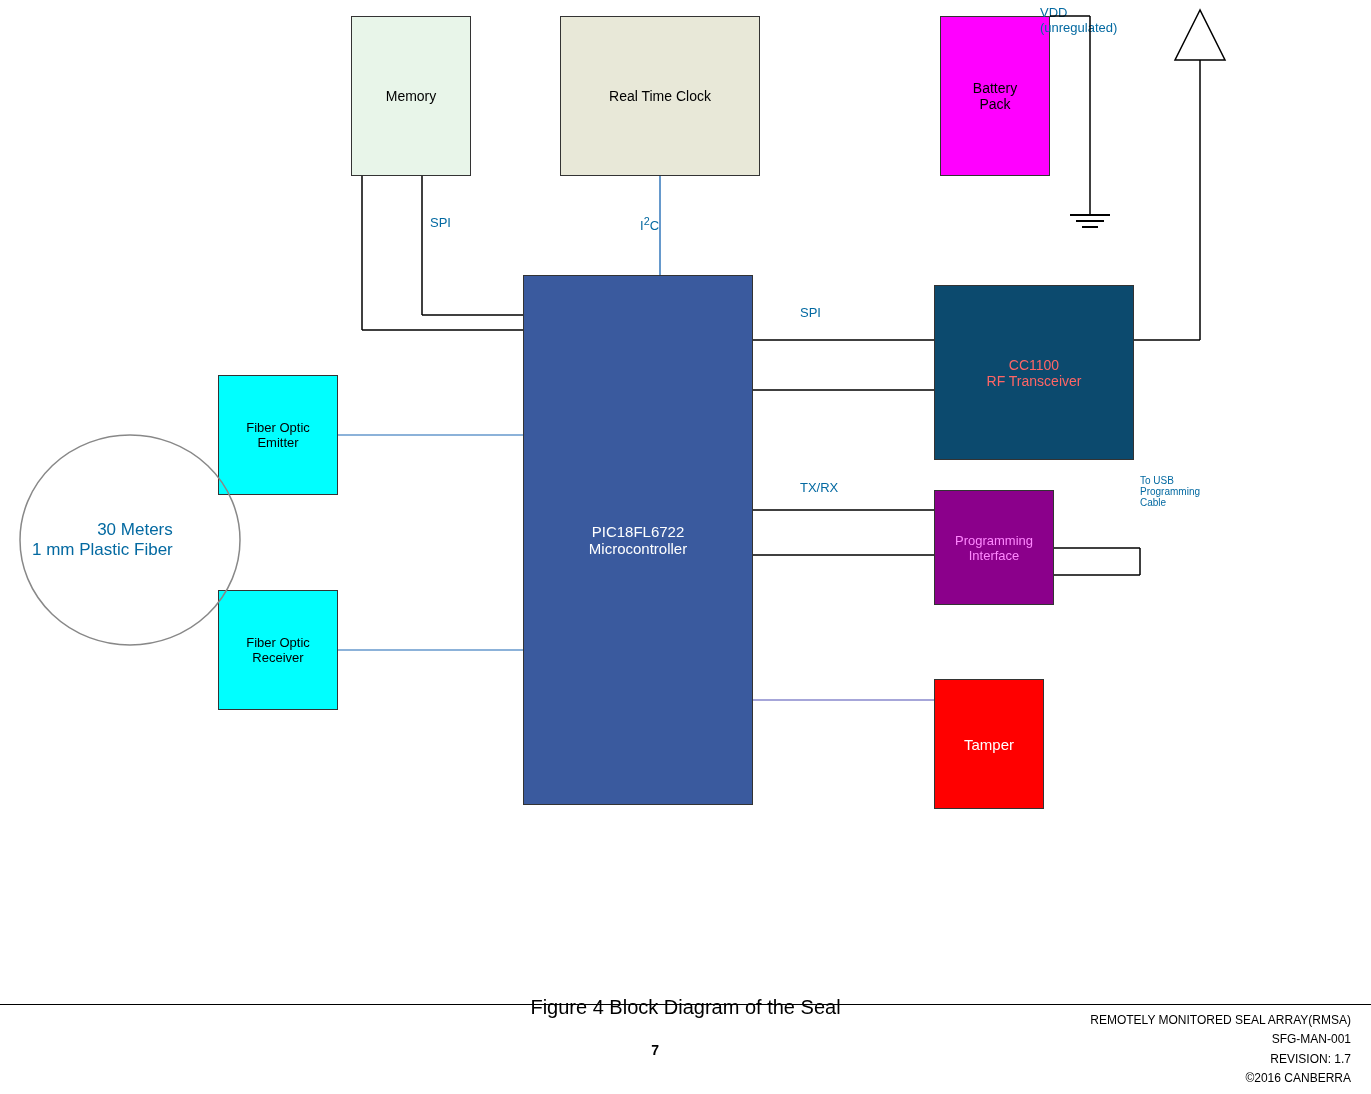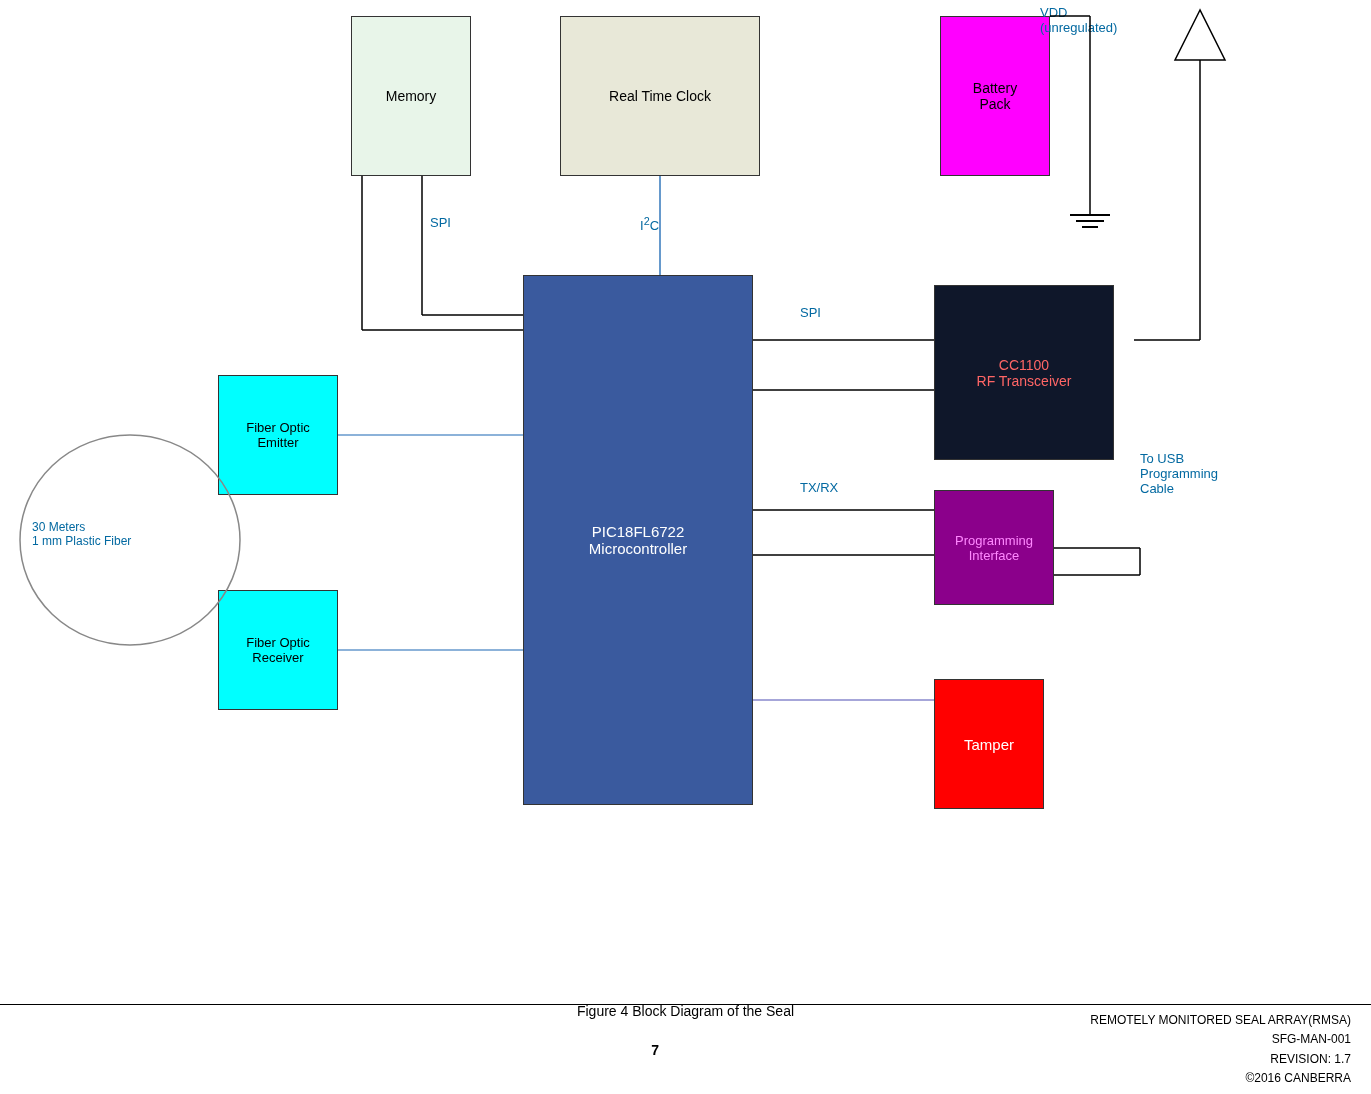--- a/index.html
+++ b/index.html
@@ -67,22 +67,22 @@
     #block-for {
       left: 218px; top: 590px;
       width: 120px; height: 120px;
       background: #00ffff;
       border-color: #333;
       font-size: 13px;
     }
     
     #block-rf {
       left: 934px; top: 285px;
-      width: 180px; height: 175px;
-      background: #0f172a;
+      width: 200px; height: 175px;
+      background: #0c4a6e;
       border-color: #333;
       color: #ff6666;
       font-size: 14px;
     }
     
     #block-prog {
       left: 934px; top: 490px;
       width: 120px; height: 115px;
       background: #8b008b;
       border-color: #333;
@@ -132,21 +132,21 @@
     #footer-right {
       text-align: right;
       font-size: 12px;
       line-height: 1.6;
     }
     #figure-caption {
       position: absolute;
       bottom: 75px;
       width: 100%;
       text-align: center;
-      font-size: 14px;
+      font-size: 20px;
       margin-top: 38px;
     }
   </style>
 </head>
 <body>
 
 <div id="diagram-area">
 
   <div class="block" id="block-memory">
     <span>Memory</span>
@@ -182,22 +182,22 @@
 
   <div class="block" id="block-tamper">
     <span>Tamper</span>
   </div>
 
   <div class="label" style="left:430px; top:215px;">SPI</div>
   <div class="label" style="left:640px; top:215px;">I<sup>2</sup>C</div>
   <div class="label" style="left:800px; top:305px;">SPI</div>
   <div class="label" style="left:800px; top:480px;">TX/RX</div>
   <div class="label" style="left:1040px; top:5px;">VDD<br>(unregulated)</div>
-  <div class="label" style="left:32px; top:520px; font-size:12px;">30 Meters<br>1 mm Plastic Fiber</div>
-  <div class="label" style="left:1140px; top:451px; font-size:13px;">To USB<br>Programming<br>Cable</div>
+  <div class="label" style="left:32px; top:520px; font-size:17px;text-align:right;">30 Meters<br>1 mm Plastic Fiber</div>
+  <div class="label" style="left:1140px; top:475px; font-size:10px;">To USB<br>Programming<br>Cable</div>
 
   <svg id="svg-lines" xmlns="http://www.w3.org/2000/svg">
 
     <line x1="422" y1="176" x2="422" y2="315" stroke="#000" stroke-width="1.5"></line>
     <line x1="422" y1="315" x2="523" y2="315" stroke="#000" stroke-width="1.5"></line>
 
     <line x1="660" y1="176" x2="660" y2="275" stroke="#6699cc" stroke-width="2"></line>
 
     <line x1="753" y1="340" x2="934" y2="340" stroke="#000" stroke-width="1.5"></line>
 

